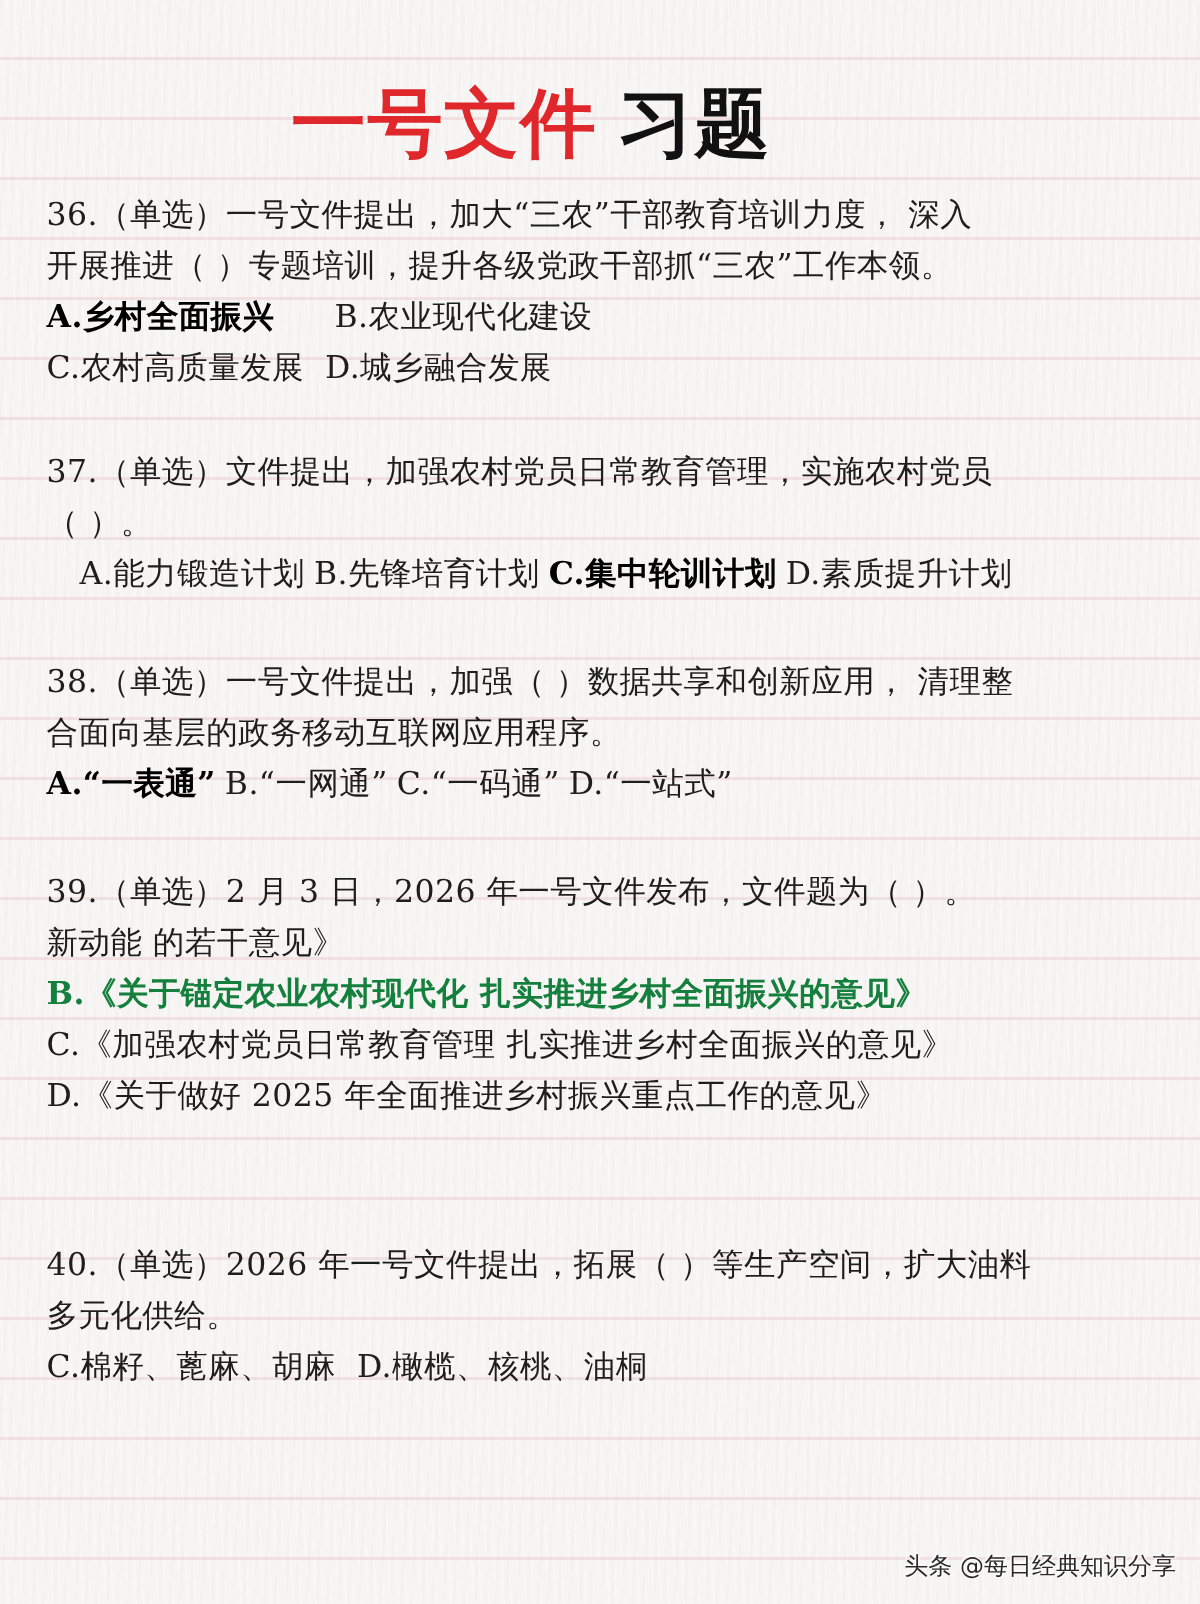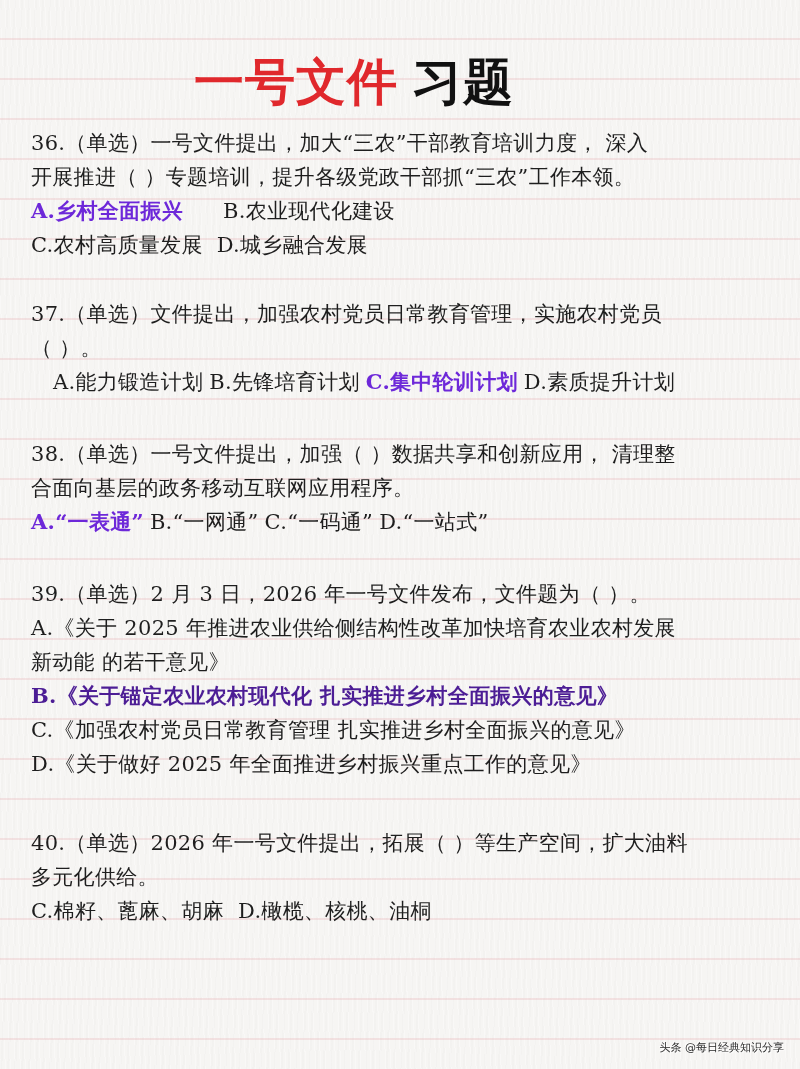--- a/index.html
+++ b/index.html
@@ -37,30 +37,30 @@
       position: absolute;
       left: 31px;
       width: 745px;
       font-size: 21px;
       line-height: 34px;
       letter-spacing: 0.3px;
     }
     .q-text { display: block; }
     .opt-line { display: block; white-space: nowrap; }
     .opt { display: inline; }
-    .opt.correct { color: #6d28d9; font-weight: bold; }
+    .opt.correct { color: #000000; font-weight: bold; }
     .gap-sm { display: inline-block; width: 6px; }
     .gap-md { display: inline-block; width: 14px; }
     .gap-lg { display: inline-block; width: 40px; }
     .watermark {
       position: absolute;
       right: 16px;
       bottom: 14px;
       font-family: "DejaVu Sans", "Liberation Sans", sans-serif;
-      font-size: 11px;
+      font-size: 16px;
       color: #2a2a2a;
       text-shadow: 1px 1px 0 rgba(255,255,255,0.8), -1px -1px 0 rgba(255,255,255,0.8);
     }
   </style>
 </head>
 <body>
 
 <div class="title">
   <span class="red">一号文件</span><span class="black">习题</span>
 </div>
@@ -87,23 +87,22 @@
 <div class="question" style="top:437px;">
   <span class="q-text">38.（单选）一号文件提出，加强（ ）数据共享和创新应用， 清理整</span>
   <span class="q-text">合面向基层的政务移动互联网应用程序。</span>
   <span class="opt-line">
     <span class="opt correct">A.“一表通”</span><span class="gap-sm"></span><span class="opt">B.“一网通”</span><span class="gap-sm"></span><span class="opt">C.“一码通”</span><span class="gap-sm"></span><span class="opt">D.“一站式”</span>
   </span>
 </div>
 
 <div class="question" style="top:577px;">
   <span class="q-text">39.（单选）2 月 3 日，2026 年一号文件发布，文件题为（ ）。</span>
-  <span class="opt-line">A.《关于 2025 年推进农业供给侧结构性改革加快培育农业农村发展</span>
   <span class="opt-line">新动能 的若干意见》</span>
-  <span class="opt-line correct" style="color:#4c1d95;font-weight:bold;">B.《关于锚定农业农村现代化 扎实推进乡村全面振兴的意见》</span>
+  <span class="opt-line correct" style="color:#15803d;font-weight:bold;">B.《关于锚定农业农村现代化 扎实推进乡村全面振兴的意见》</span>
   <span class="opt-line">C.《加强农村党员日常教育管理 扎实推进乡村全面振兴的意见》</span>
   <span class="opt-line">D.《关于做好 2025 年全面推进乡村振兴重点工作的意见》</span>
 </div>
 
 <div class="question" style="top:826px;">
   <span class="q-text">40.（单选）2026 年一号文件提出，拓展（ ）等生产空间，扩大油料</span>
   <span class="q-text">多元化供给。</span>
   <span class="opt-line">
     <span class="opt">C.棉籽、蓖麻、胡麻</span><span class="gap-md"></span><span class="opt">D.橄榄、核桃、油桐</span>
   </span>

